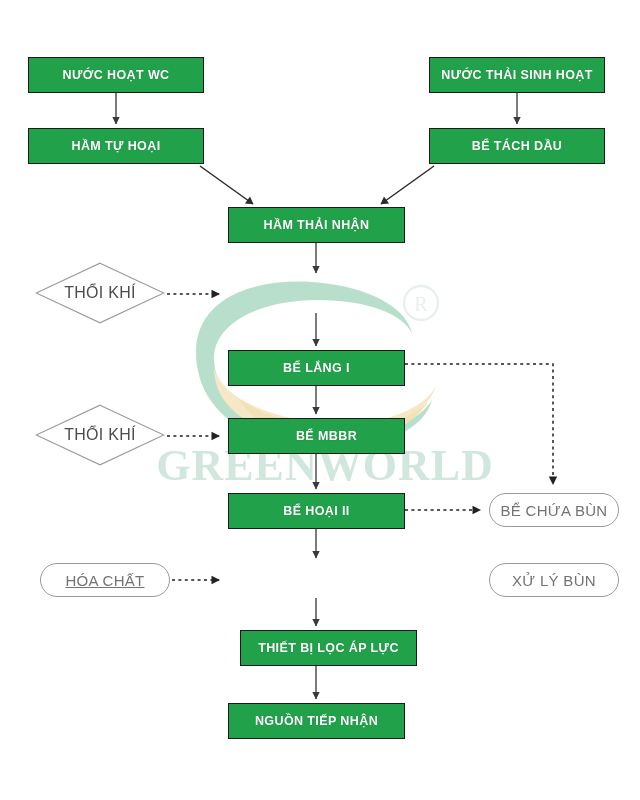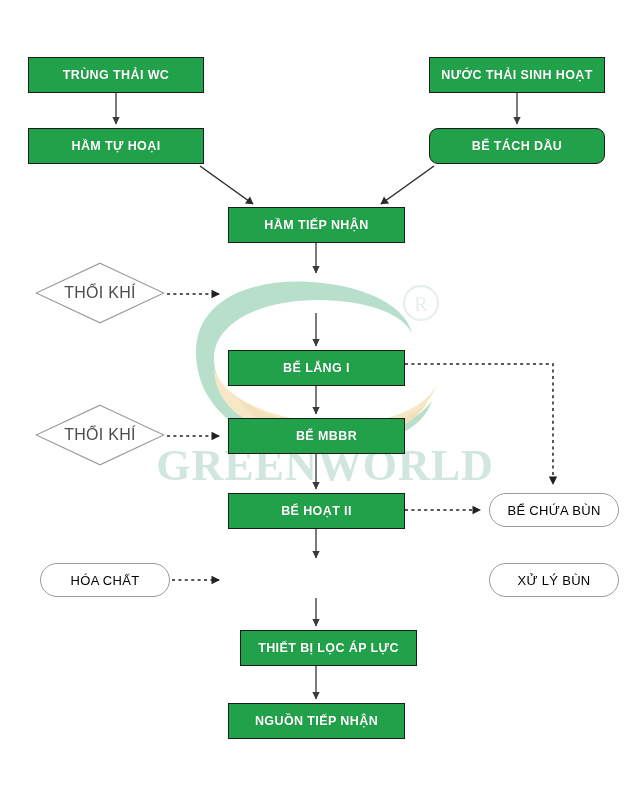--- a/index.html
+++ b/index.html
@@ -66,22 +66,22 @@
     color: #ffffff;
     font-weight: bold;
     font-size: 12.5px;
     letter-spacing: .4px;
     text-shadow: 0 0 1px rgba(0,0,0,.25);
   }
   .pill {
     background: #ffffff;
     border: 1.2px solid #9a9a9a;
     border-radius: 18px;
-    color: #000000;
-    font-size: 13px;
+    color: #737373;
+    font-size: 15px;
     letter-spacing: .3px;
   }
   .diamond-wrap {
     position: absolute;
     z-index: 3;
   }
   .diamond-wrap svg { display: block; }
   .diamond-label {
     position: absolute;
     left: 0; top: 0;
@@ -145,42 +145,42 @@
     <g stroke="#1f1f1f" stroke-width="1.5" fill="none" stroke-dasharray="3,3.4">
       <line x1="167" y1="294" x2="219" y2="294" marker-end="url(#ah-dot)"></line>
       <line x1="167" y1="436" x2="219" y2="436" marker-end="url(#ah-dot)"></line>
       <line x1="172" y1="580" x2="219" y2="580" marker-end="url(#ah-dot)"></line>
       <path d="M405 364 L553 364 L553 484" marker-end="url(#ah-dot)"></path>
       <line x1="405" y1="510" x2="480" y2="510" marker-end="url(#ah-dot)"></line>
     </g>
   </svg>
 
   <div class="node box" style="left:28px;  top:57px;  width:176px; height:36px;">
-      <span>TRÙNG THẢI WC</span>
+      <span>NƯỚC HOẠT WC</span>
     </div>
   <div class="node box" style="left:429px; top:57px;  width:176px; height:36px;">
       <span>NƯỚC THẢI SINH HOẠT</span>
     </div>
   <div class="node box" style="left:28px;  top:128px; width:176px; height:36px;">
       <span>HẦM TỰ HOẠI</span>
     </div>
-  <div class="node box" style="left:429px; top:128px; width:176px; height:36px;border-radius:9px;">
+  <div class="node box" style="left:429px; top:128px; width:176px; height:36px;">
       <span>BỂ TÁCH DẦU</span>
     </div>
   <div class="node box" style="left:228px; top:207px; width:177px; height:36px;">
-      <span>HẦM TIẾP NHẬN</span>
+      <span>HẦM THẢI NHẬN</span>
     </div>
   <div class="node box" style="left:228px; top:350px; width:177px; height:36px;">
       <span>BỂ LẮNG I</span>
     </div>
   <div class="node box" style="left:228px; top:418px; width:177px; height:36px;padding-left:20px;">
       <span>BỂ MBBR</span>
     </div>
   <div class="node box" style="left:228px; top:493px; width:177px; height:36px;">
-      <span>BỂ HOẠT II</span>
+      <span>BỂ HOẠI II</span>
     </div>
   <div class="node box" style="left:240px; top:630px; width:177px; height:36px;">
       <span>THIẾT BỊ LỌC ÁP LỰC</span>
     </div>
   <div class="node box" style="left:228px; top:703px; width:177px; height:36px;">
       <span>NGUỒN TIẾP NHẬN</span>
     </div>
 
   <div class="diamond-wrap" style="left:35px; top:262px; width:130px; height:62px;">
     <svg width="130" height="62" viewBox="0 0 130 62">
@@ -189,21 +189,21 @@
     <div class="diamond-label">THỔI KHÍ</div>
   </div>
 
   <div class="diamond-wrap" style="left:35px; top:404px; width:130px; height:62px;">
     <svg width="130" height="62" viewBox="0 0 130 62">
       <polygon points="65,1.2 128.8,31 65,60.8 1.2,31" fill="#ffffff" stroke="#9a9a9a" stroke-width="1.2"></polygon>
     </svg>
     <div class="diamond-label">THỔI KHÍ</div>
   </div>
 
-  <div class="node pill" style="left:40px;  top:563px; width:130px; height:34px;">
+  <div class="node pill" style="left:40px;  top:563px; width:130px; height:34px;text-decoration:underline;">
       <span>HÓA CHẤT</span>
     </div>
   <div class="node pill" style="left:489px; top:493px; width:130px; height:34px;">
       <span>BỂ CHỨA BÙN</span>
     </div>
   <div class="node pill" style="left:489px; top:563px; width:130px; height:34px;">
       <span>XỬ LÝ BÙN</span>
     </div>
 
 </div>

